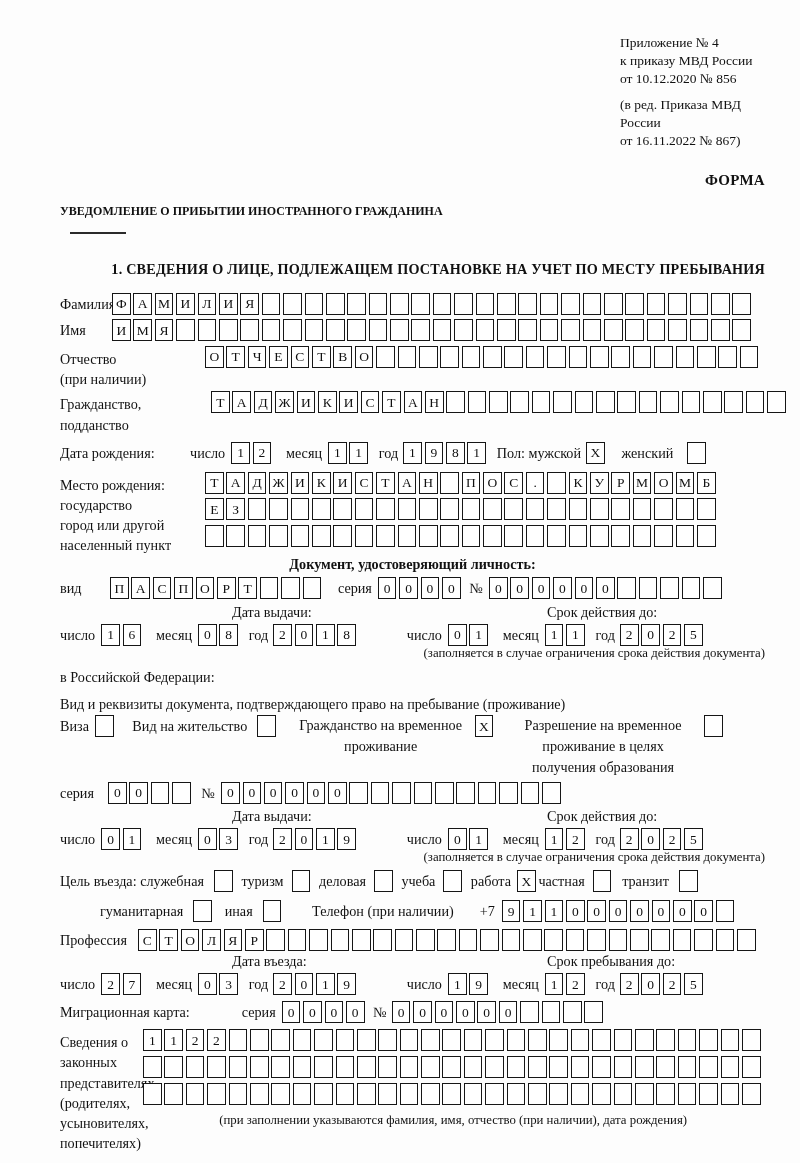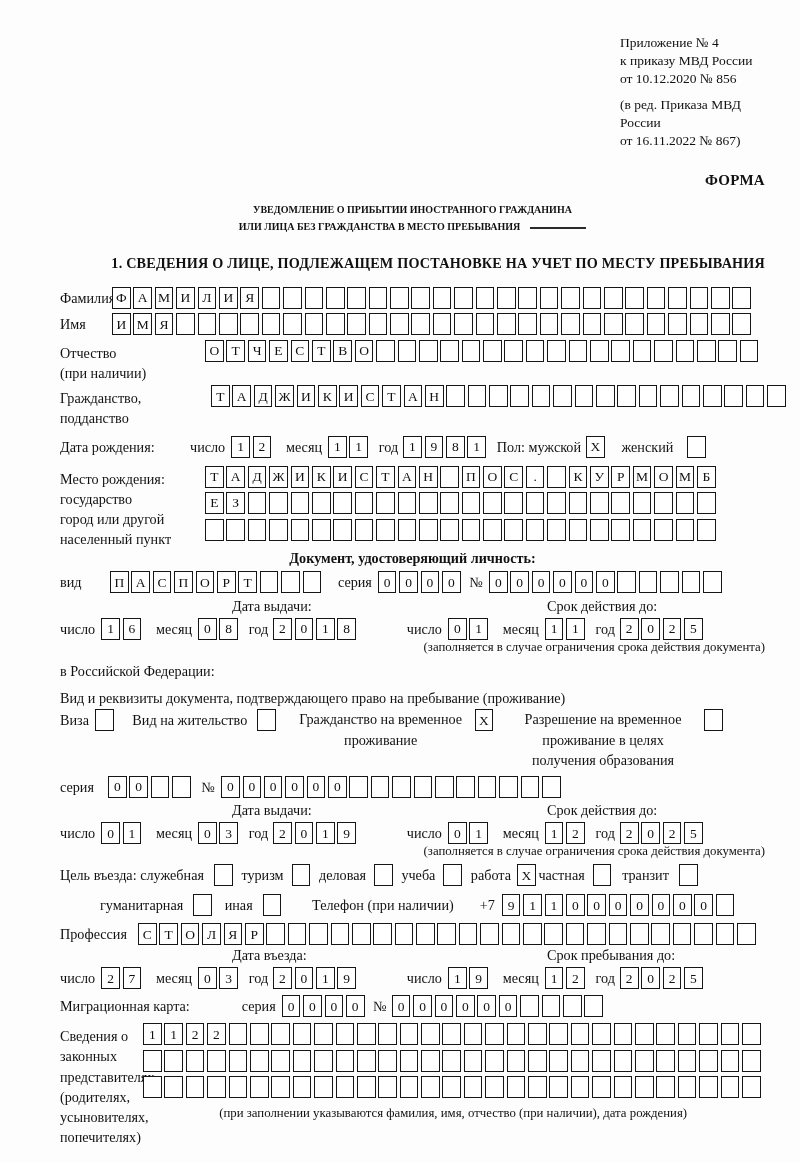--- a/index.html
+++ b/index.html
@@ -2,21 +2,21 @@
 <html><head>
 <meta charset="utf-8">
 <style>
   html,body{margin:0;padding:0;background:#e8e8e8;}
   .page{width:800px;height:1163px;box-sizing:border-box;background:#fdfdfd;color:#111;
         padding:34px 35px 8px 60px;font-family:"Liberation Serif","DejaVu Serif",serif;
         position:relative;overflow:hidden;}
   .hdr{margin-left:560px;font-size:13.5px;line-height:1.35;}
   .hdr-grp2{margin-top:7px;}
   .forma{text-align:right;font-weight:bold;font-size:15px;margin-top:22px;letter-spacing:.3px;}
-  .title{text-align:center;font-weight:bold;font-size:10px;line-height:1.55;margin-top:13px;}
+  .title{text-align:left;font-weight:bold;font-size:12px;line-height:1.55;margin-top:13px;}
   .blank-line{display:inline-block;width:56px;border-bottom:2px solid #2a2a2a;height:.95em;margin-left:10px;}
   .sec-head{text-align:right;font-weight:bold;font-size:14.2px;margin-top:21px;margin-bottom:15px;letter-spacing:.2px;}
   .row{display:flex;align-items:flex-start;margin-bottom:4.6px;font-size:14.2px;white-space:nowrap;}
   .lbl{flex:none;padding-top:3px;}
   .lines{line-height:1.42;}
   .bx{display:inline-flex;align-items:center;justify-content:center;box-sizing:border-box;
       width:18.6px;height:22px;border:1.7px solid #161616;margin-right:2.8px;
       font-size:13.5px;line-height:1;background:#fff;flex:none;}
   .boxes{display:flex;flex:none;}
   .stack .boxes{margin-bottom:4.6px;}
@@ -41,21 +41,21 @@
     <div class="hdr-grp2">
       <div>(в ред. Приказа МВД России</div>
       <div>от 16.11.2022 № 867)</div>
     </div>
   </div>
 
   <div class="forma">ФОРМА</div>
 
   <div class="title">
     <div>УВЕДОМЛЕНИЕ О ПРИБЫТИИ ИНОСТРАННОГО ГРАЖДАНИНА</div>
-    <div><span>ИЛИ ЛИЦА БЕЗ ГРАЖДАНСТВА В МЕСТО ПРЕБЫВАНИЯ</span><span class="blank-line"></span></div>
+    <div><span class="blank-line"></span></div>
   </div>
 
   <div class="sec-head">1. СВЕДЕНИЯ О ЛИЦЕ, ПОДЛЕЖАЩЕМ ПОСТАНОВКЕ НА УЧЕТ ПО МЕСТУ ПРЕБЫВАНИЯ</div>
 
   <div class="row">
     <span class="lbl" style="width:52px">Фамилия</span>
     <div class="boxes">
         <span class="bx">Ф</span>
         <span class="bx">А</span>
         <span class="bx">М</span>

